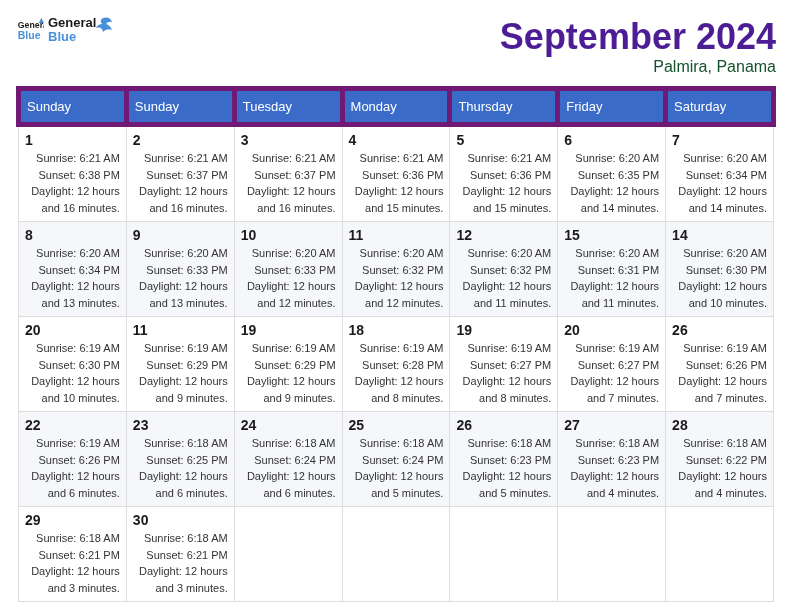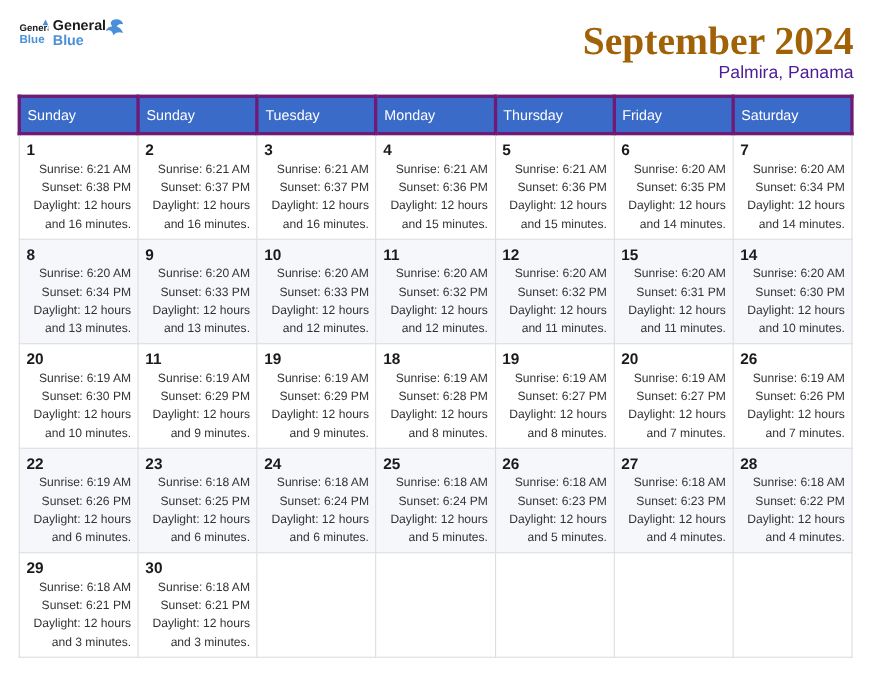--- a/index.html
+++ b/index.html
@@ -24,40 +24,39 @@
     .logo-icon {
       width: 28px;
       height: 28px;
     }
     .title-area {
       text-align: right;
     }
     .month-title {
       font-size: 36px;
       font-weight: bold;
-      color: #a16207;
-      font-family: Liberation Serif, serif;
+      color: #4c1d95;
     }
     .location {
       font-size: 16px;
-      color: #4c1d95;
+      color: #14532d;
     }
     .calendar {
       width: 100%;
       border-collapse: collapse;
       font-size: 11px;
     }
     .calendar th {
       background: #3a6bc9;
       color: #fff;
       padding: 8px 6px;
       text-align: left;
       font-size: 13px;
       font-weight: normal;
-      border: 3px solid #701a75;
+      border: 5px solid #701a75;
     }
     .calendar td {
       border: 1px solid #ddd;
       vertical-align: top;
       padding: 5px 6px;
       width: 108px;
       min-height: 80px;
       background: #fff;
     }
     .calendar tr:nth-child(even) td {

